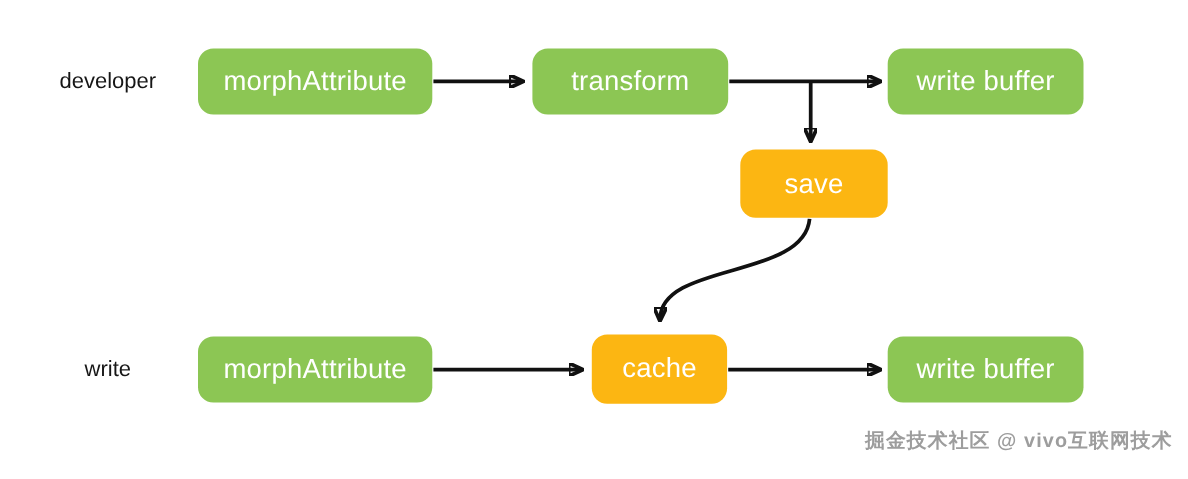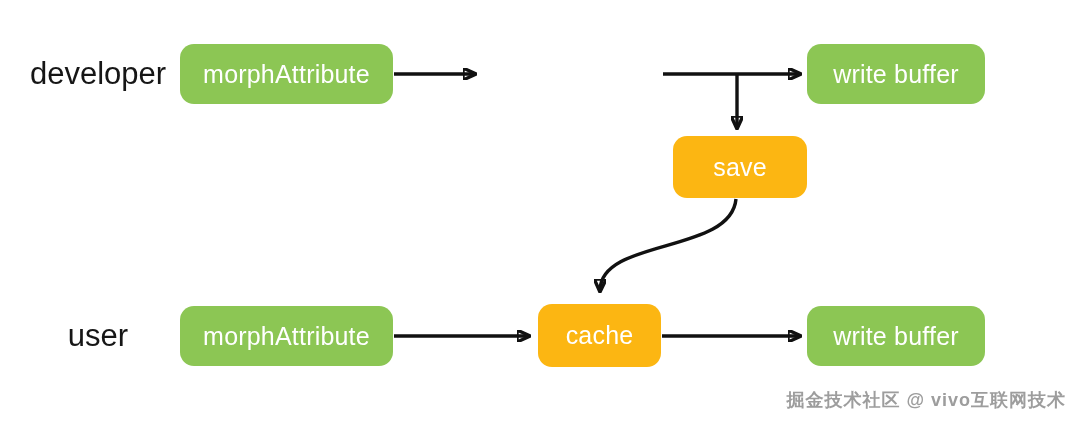--- a/index.html
+++ b/index.html
@@ -27,21 +27,21 @@
     stroke:var(--arrow);stroke-width:3.4px;fill:none;
   }
   .node{
     position:absolute;display:flex;align-items:center;justify-content:center;
     border-radius:14px;color:var(--node-text);
     font-size:25px;letter-spacing:.2px;text-align:center;
   }
   .node--green{background:var(--node-green);}
   .node--orange{background:var(--node-orange);}
   .row-label{
-    position:absolute;color:var(--label-text);font-size:31px;
+    position:absolute;color:var(--label-text);font-size:20px;
     display:flex;align-items:center;justify-content:center;
   }
   
   .pos-dev-label   {left:20px;  top:47px;  width:156px; height:54px;}
   .pos-dev-morph   {left:180px; top:44px;  width:213px; height:60px;}
   .pos-transform   {left:484px; top:44px;  width:178px; height:60px;}
   .pos-dev-write   {left:807px; top:44px;  width:178px; height:60px;}
   .pos-save        {left:673px; top:136px; width:134px; height:62px;}
   .pos-user-label  {left:40px;  top:309px; width:116px; height:54px;}
   .pos-user-morph  {left:180px; top:306px; width:213px; height:60px;}
@@ -70,26 +70,27 @@
     <line x1="737" y1="74" x2="737" y2="127" marker-end="url(#ah)"></line>
     <path d="M 736 199 C 731 254, 601 238, 600 290" marker-end="url(#ah)"></path>
     <line x1="394" y1="336" x2="528" y2="336" marker-end="url(#ah)"></line>
     <line x1="662" y1="336" x2="799" y2="336" marker-end="url(#ah)"></line>
   </svg>
 
   <div class="row-label pos-dev-label">developer</div>
 
   <div class="node node--green pos-dev-morph">morphAttribute</div>
 
+  <div class="node node--green pos-transform">transform</div>
 
   <div class="node node--green pos-dev-write">write buffer</div>
 
   <div class="node node--orange pos-save">save</div>
 
-  <div class="row-label pos-user-label">user</div>
+  <div class="row-label pos-user-label">write</div>
 
   <div class="node node--green pos-user-morph">morphAttribute</div>
 
   <div class="node node--orange pos-cache">cache</div>
 
   <div class="node node--green pos-user-write">write buffer</div>
 
   <div class="watermark">掘金技术社区 @ vivo互联网技术</div>
 
 </div>

